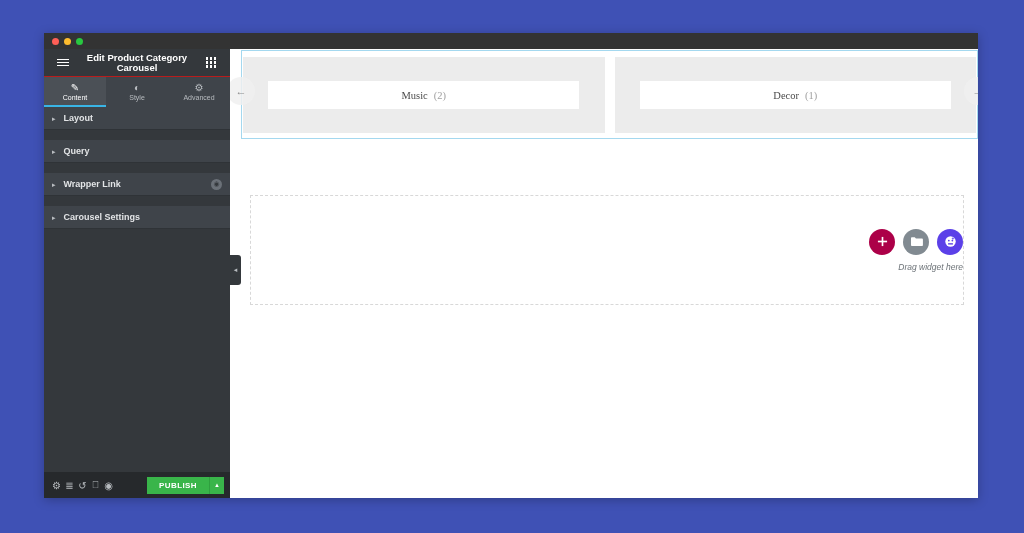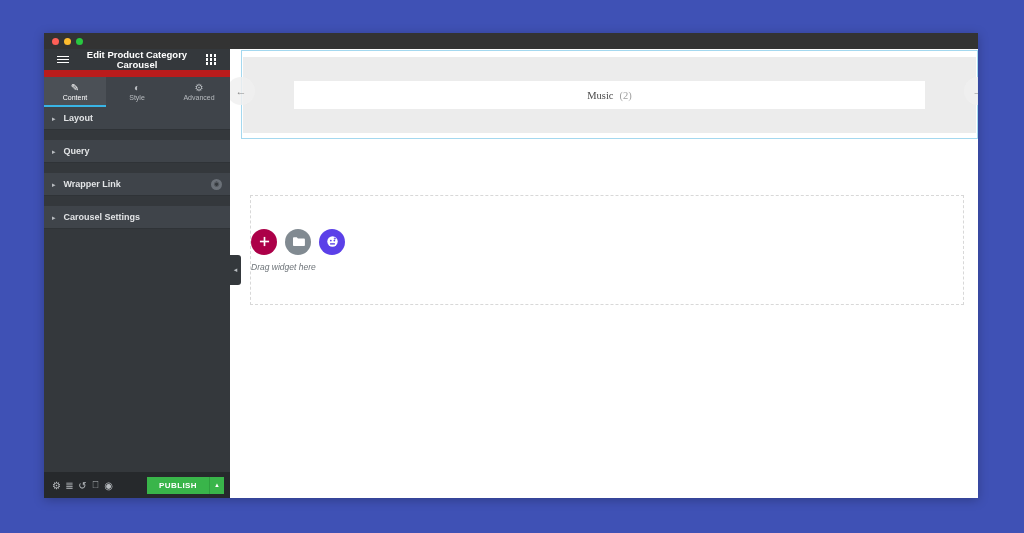--- a/index.html
+++ b/index.html
@@ -46,21 +46,21 @@
     flex: 0 0 186px;
     position: relative;
   }
 
   #panel-header {
     height: 28px;
     background: #34383c;
     display: flex;
     align-items: center;
     padding: 0 10px;
-    border-bottom: 7px solid #b91c1c;
+    border-bottom: 1px solid #b91c1c;
   }
   .hdr-icon {
     width: 18px; height: 18px;
     display: flex; align-items: center; justify-content: center;
     color: #ffffff;
   }
   #panel-title {
     flex: 1;
     text-align: center;
     color: #ffffff;
@@ -215,21 +215,21 @@
 
   
   #drop-area {
     position: absolute;
     left: 20px; right: 14px;
     top: 146px;
     height: 110px;
     border: 1px dashed #d8d8d8;
     display: flex;
     flex-direction: column;
-    align-items: flex-start;
+    align-items: flex-end;
     justify-content: center;
     gap: 7px;
   }
   #drop-buttons { display: flex; gap: 8px; }
   .circ-btn {
     width: 26px; height: 26px;
     border-radius: 50%;
     display: flex; align-items: center; justify-content: center;
     color: #ffffff;
     cursor: pointer;
@@ -335,20 +335,26 @@
       <div id="collapse-handle">◂</div>
 
       <div id="carousel-section">
         <div id="carousel-track">
           <div class="cat-card">
             <div class="cat-inner">
               <span class="cat-name">Music</span>
               <span class="cat-count">(2)</span>
             </div>
           </div>
+          <div class="cat-card">
+            <div class="cat-inner">
+              <span class="cat-name">Decor</span>
+              <span class="cat-count">(1)</span>
+            </div>
+          </div>
         </div>
       </div>
 
       <div class="nav-arrow" id="nav-prev">←</div>
       <div class="nav-arrow" id="nav-next">→</div>
 
       <div id="drop-area">
         <div id="drop-buttons">
           <div class="circ-btn" id="btn-add">
             <svg width="11" height="11" viewBox="0 0 12 12" aria-hidden="true">

